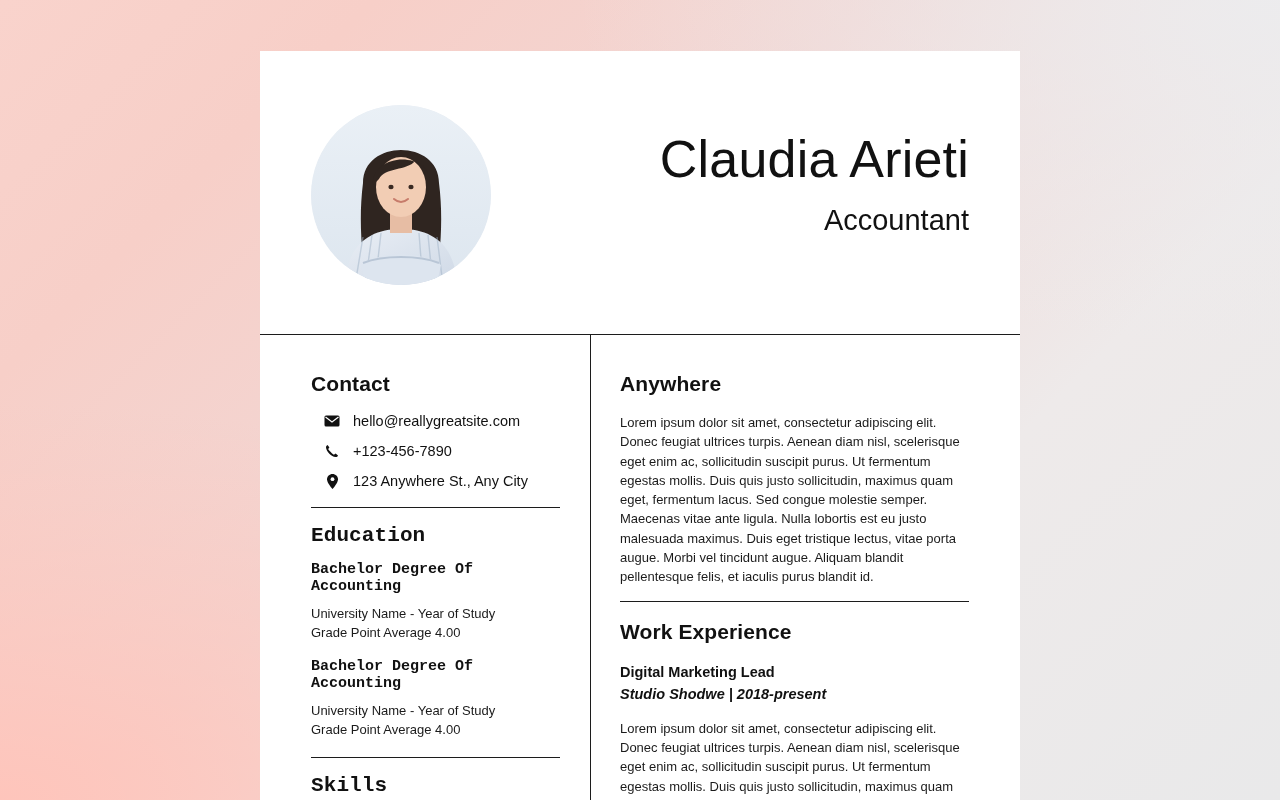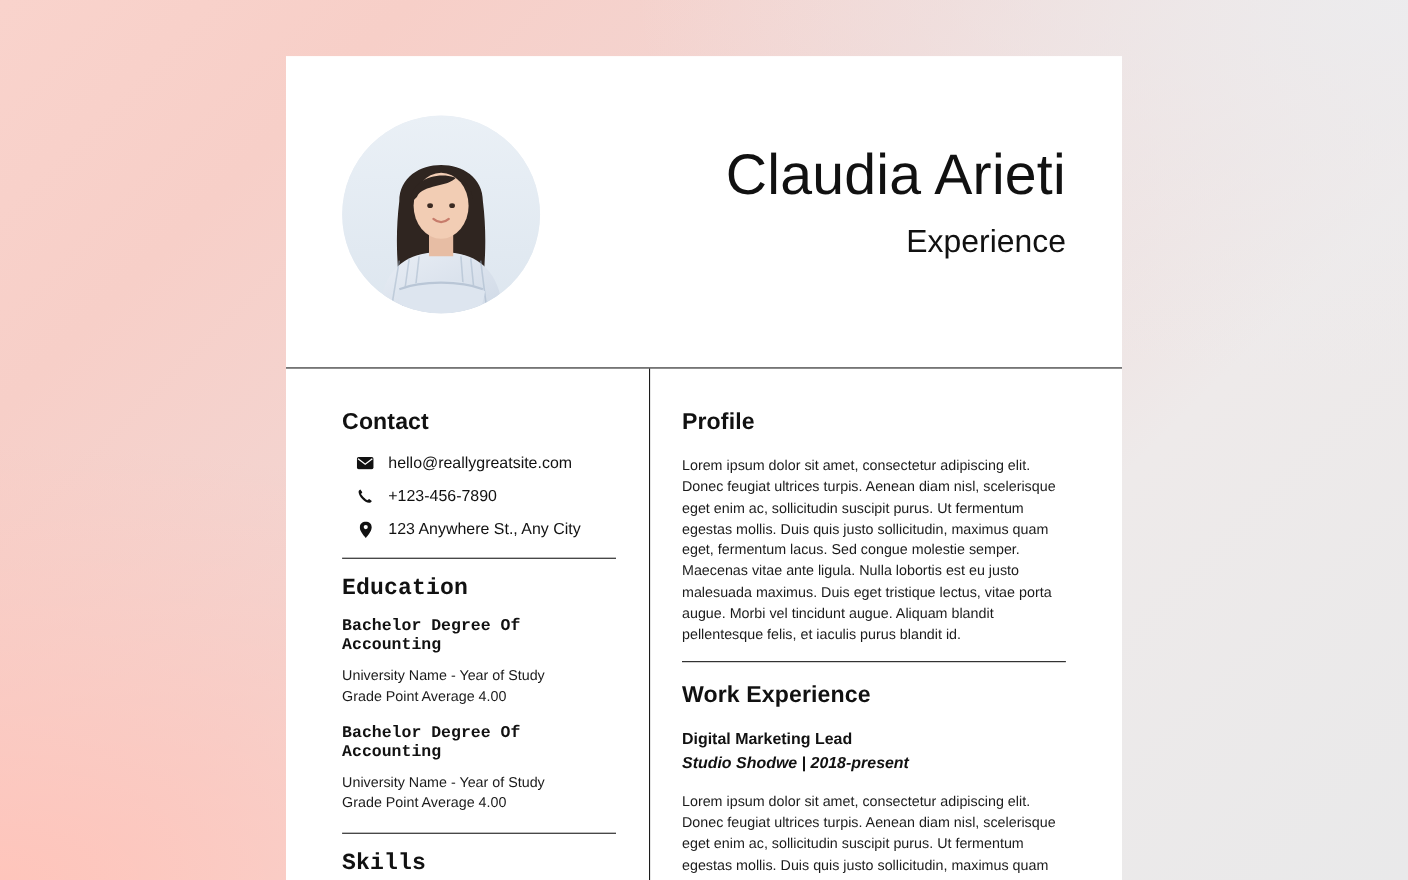--- a/index.html
+++ b/index.html
@@ -226,21 +226,21 @@
           <path d="M83 94 Q90 100 97 94" stroke="#c77c6b" stroke-width="2" fill="none" stroke-linecap="round"></path>
 
           <path d="M50 160 C68 146 112 146 130 160 C128 170 126 176 126 180 L54 180 C54 176 52 170 50 160 Z" fill="#dde5ef"></path>
           <path d="M52 158 C72 150 108 150 128 158" stroke="#b9c6d6" stroke-width="2" fill="none"></path>
         </g>
       </svg>
     </div>
 
     <div class="name-block">
       <div class="name">Claudia Arieti</div>
-      <div class="role">Experience</div>
+      <div class="role">Accountant</div>
     </div>
   </div>
 
   <div class="columns">
 
     <div class="col-left">
 
       <h2 class="section-title">Contact</h2>
 
       <ul class="contact-list">
@@ -295,21 +295,21 @@
       <ul class="skills-list">
         <li class="skill-item">Financial Reporting</li>
         <li class="skill-item">Account Reconciliation</li>
 
       </ul>
 
     </div>
 
     <div class="col-right">
 
-      <h2 class="section-title">Profile</h2>
+      <h2 class="section-title">Anywhere</h2>
       <p class="para">Lorem ipsum dolor sit amet, consectetur adipiscing elit. Donec feugiat ultrices turpis. Aenean diam nisl, scelerisque eget enim ac, sollicitudin suscipit purus. Ut fermentum egestas mollis. Duis quis justo sollicitudin, maximus quam eget, fermentum lacus. Sed congue molestie semper. Maecenas vitae ante ligula. Nulla lobortis est eu justo malesuada maximus. Duis eget tristique lectus, vitae porta augue. Morbi vel tincidunt augue. Aliquam blandit pellentesque felis, et iaculis purus blandit id.</p>
 
       <hr class="rule right">
 
       <h2 class="section-title">Work Experience</h2>
 
       <div>
         <div class="job-title">Digital Marketing Lead</div>
         <div class="job-meta">Studio Shodwe | 2018-present</div>
         <p class="para">Lorem ipsum dolor sit amet, consectetur adipiscing elit. Donec feugiat ultrices turpis. Aenean diam nisl, scelerisque eget enim ac, sollicitudin suscipit purus. Ut fermentum egestas mollis. Duis quis justo sollicitudin, maximus quam</p>

